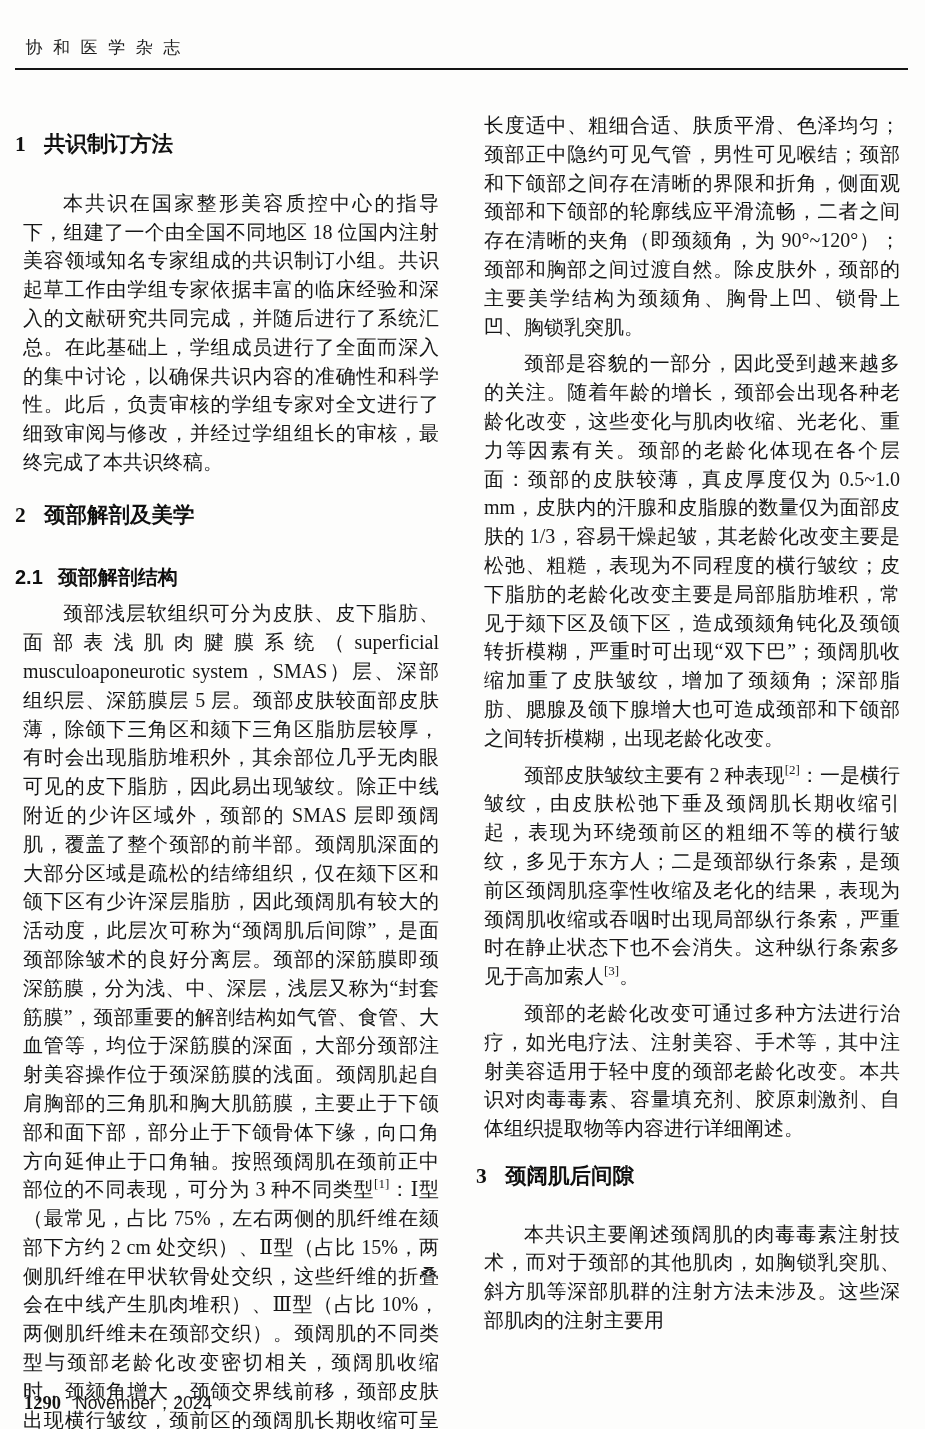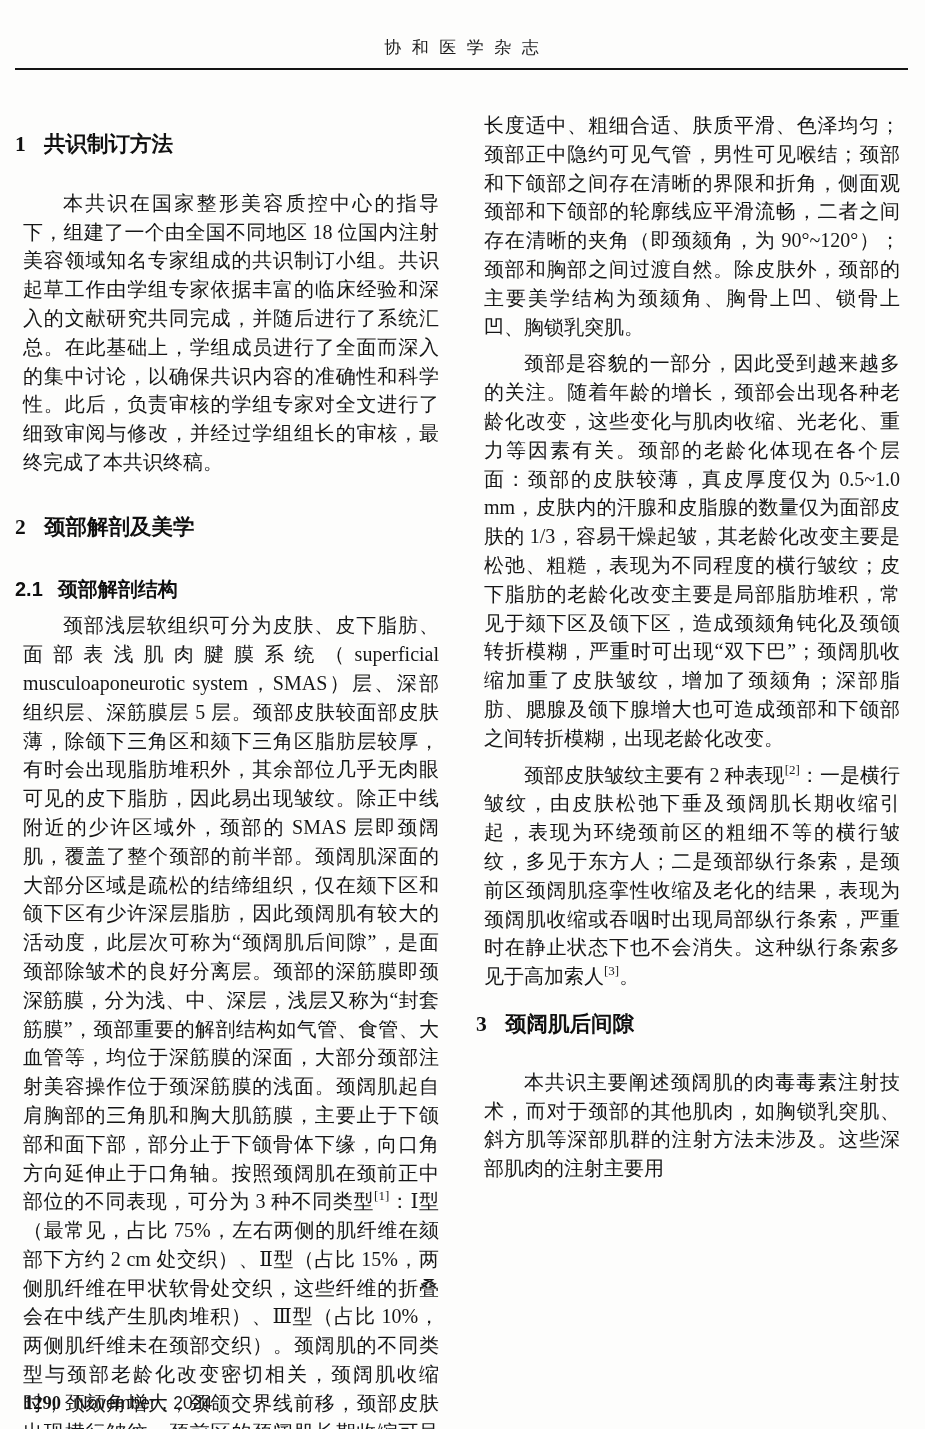--- a/index.html
+++ b/index.html
@@ -8,21 +8,20 @@
     width:925px; height:1429px;
     margin:0 auto;
     background:#fdfdfc;
     color:#161616;
     font-family:"Liberation Serif","DejaVu Serif",serif;
     box-sizing:border-box;
     padding:36px 17px 0 15px;
     overflow:hidden;
   }
   .journal-title {
-    text-align:center;
     font-size:17px;
     letter-spacing:0.62em;
     text-indent:0.62em; 
     color:#1d1d1d;
     line-height:24px;
   }
   .header-rule {
     height:0;
     border-bottom:2px solid #151515;
     margin-top:8px;
@@ -55,21 +54,21 @@
     font-weight:bold;
     font-size:20px;
     line-height:28.8px;
     margin:0;
     color:#101010;
     text-align:left;
   }
   .sec-num { margin-right:0.85em; }
   .subsec-num { margin-right:0.75em; }
   .h-sec1 { margin-top:27px; margin-bottom:30px; }
-  .h-sec2 { margin-top:36px; margin-bottom:33px; }
+  .h-sec2 { margin-top:24px; margin-bottom:33px; }
   .h-sec3 { margin-top:19px; margin-bottom:29px; }
   sup.ref {
     font-size:13px;
     line-height:0;
     vertical-align:super;
   }
   .page-footer {
     position:absolute;
     left:24px;
     top:1391px;
@@ -119,20 +118,21 @@
 
     <section class="col">
 
       <p class="body-par">长度适中、粗细合适、肤质平滑、色泽均匀；颈部正中隐约可见气管，男性可见喉结；颈部和下颌部之间存在清晰的界限和折角，侧面观颈部和下颌部的轮廓线应平滑流畅，二者之间存在清晰的夹角（即颈颏角，为 90°~120°）；颈部和胸部之间过渡自然。除皮肤外，颈部的主要美学结构为颈颏角、胸骨上凹、锁骨上凹、胸锁乳突肌。</p>
 
       <p class="body-par indent">颈部是容貌的一部分，因此受到越来越多的关注。随着年龄的增长，颈部会出现各种老龄化改变，这些变化与肌肉收缩、光老化、重力等因素有关。颈部的老龄化体现在各个层面：颈部的皮肤较薄，真皮厚度仅为 0.5~1.0 mm，皮肤内的汗腺和皮脂腺的数量仅为面部皮肤的 1/3，容易干燥起皱，其老龄化改变主要是松弛、粗糙，表现为不同程度的横行皱纹；皮下脂肪的老龄化改变主要是局部脂肪堆积，常见于颏下区及颌下区，造成颈颏角钝化及颈颌转折模糊，严重时可出现“双下巴”；颈阔肌收缩加重了皮肤皱纹，增加了颈颏角；深部脂肪、腮腺及颌下腺增大也可造成颈部和下颌部之间转折模糊，出现老龄化改变。</p>
 
       <p class="body-par indent"><span>颈部皮肤皱纹主要有 2 种表现</span><sup class="ref">[2]</sup><span>：一是横行皱纹，由皮肤松弛下垂及颈阔肌长期收缩引起，表现为环绕颈前区的粗细不等的横行皱纹，多见于东方人；二是颈部纵行条索，是颈前区颈阔肌痉挛性收缩及老化的结果，表现为颈阔肌收缩或吞咽时出现局部纵行条索，严重时在静止状态下也不会消失。这种纵行条索多见于高加索人</span><sup class="ref">[3]</sup><span>。</span></p>
 
 
+      <p class="body-par indent">颈部的老龄化改变可通过多种方法进行治疗，如光电疗法、注射美容、手术等，其中注射美容适用于轻中度的颈部老龄化改变。本共识对肉毒毒素、容量填充剂、胶原刺激剂、自体组织提取物等内容进行详细阐述。</p>
 
       <h2 class="sec-heading h-sec3">
         <span class="sec-num">3</span><span>颈阔肌后间隙</span>
       </h2>
 
       <p class="body-par indent">本共识主要阐述颈阔肌的肉毒毒素注射技术，而对于颈部的其他肌肉，如胸锁乳突肌、斜方肌等深部肌群的注射方法未涉及。这些深部肌肉的注射主要用</p>
 
     </section>
 
   </main>

